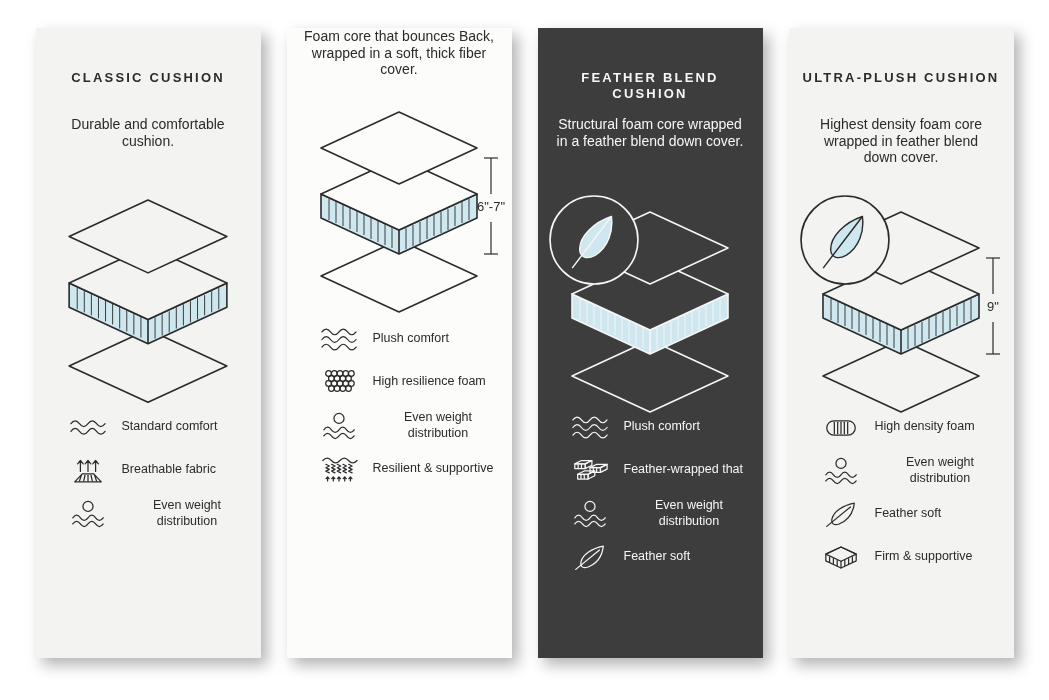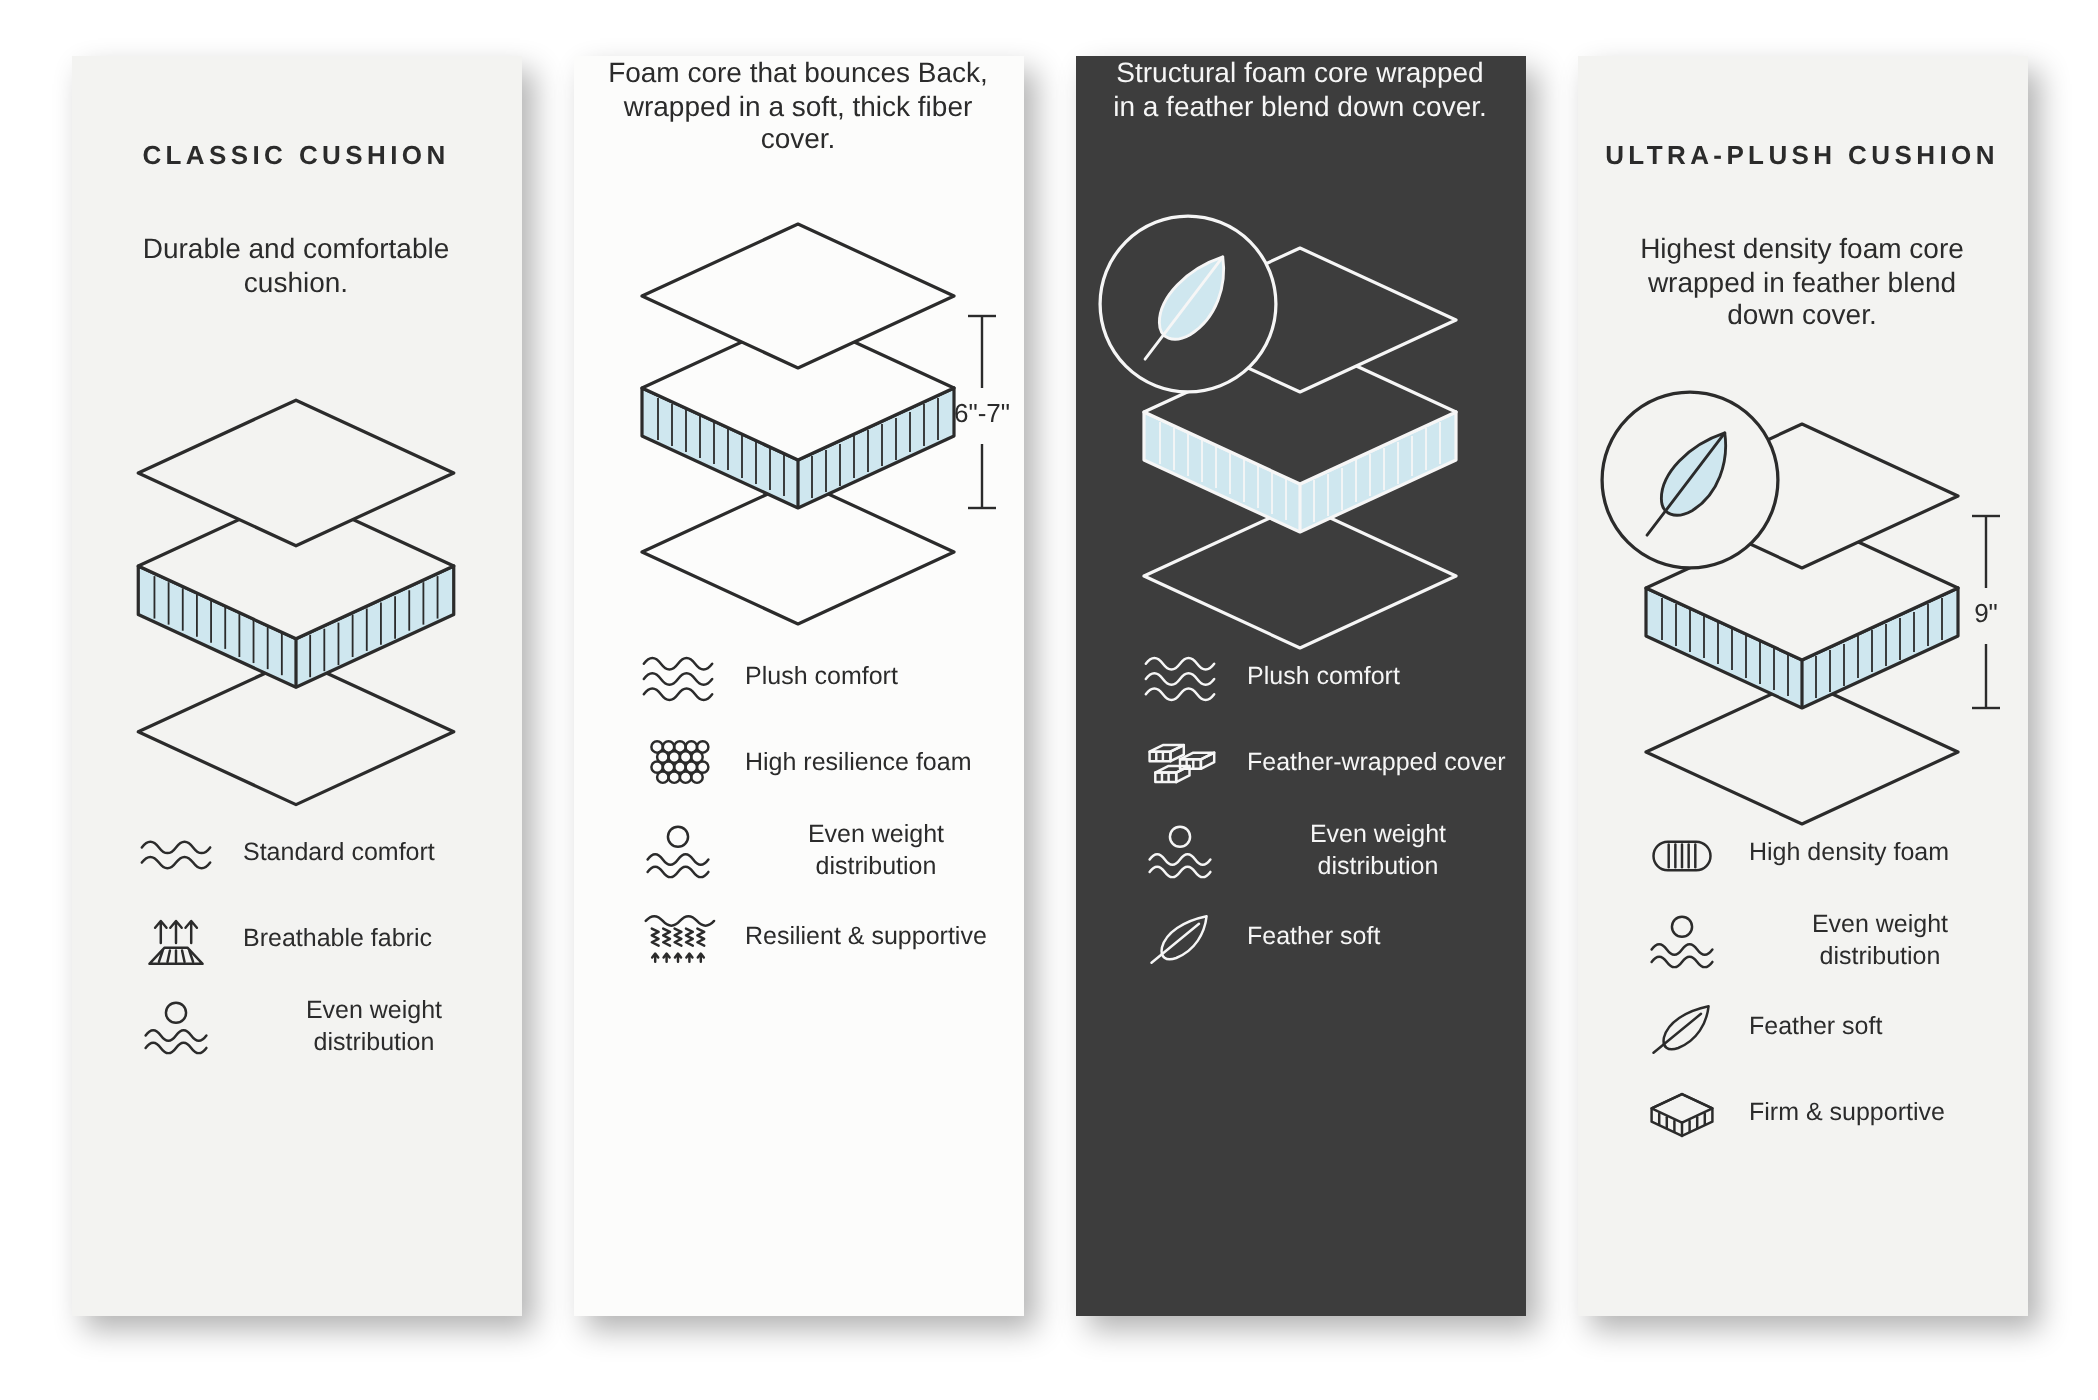--- a/index.html
+++ b/index.html
@@ -290,20 +290,21 @@
             <svg class="ic" viewBox="0 0 40 30">
               <use href="#sym-springs"></use>
             </svg>
           </span>
         <span class="f-label">Resilient &amp; supportive</span>
       </div>
     </div>
   </section>
 
   <section class="card card--dark">
+    <h2 class="card-title">FEATHER BLEND CUSHION</h2>
     <p class="card-desc">Structural foam core wrapped in a feather blend down cover.</p>
     <div class="ill">
       <svg class="cushion" viewBox="-14 -12 208 222" width="208">
         <use href="#sym-cushion" x="0" y="0" width="180" height="210"></use>
         <use href="#sym-badge" x="-12" y="-10" width="92" height="92"></use>
       </svg>
     </div>
     <div class="features">
       <div class="feature">
         <span class="f-icon">
@@ -312,21 +313,21 @@
             </svg>
           </span>
         <span class="f-label">Plush comfort</span>
       </div>
       <div class="feature">
         <span class="f-icon">
             <svg class="ic" viewBox="0 0 40 30">
               <use href="#sym-feather-foam"></use>
             </svg>
           </span>
-        <span class="f-label">Feather-wrapped cover</span>
+        <span class="f-label">Feather-wrapped that</span>
       </div>
       <div class="feature">
         <span class="f-icon">
             <svg class="ic" viewBox="0 0 40 30">
               <use href="#sym-weight"></use>
             </svg>
           </span>
         <span class="f-label">Even weight distribution</span>
       </div>
       <div class="feature">

